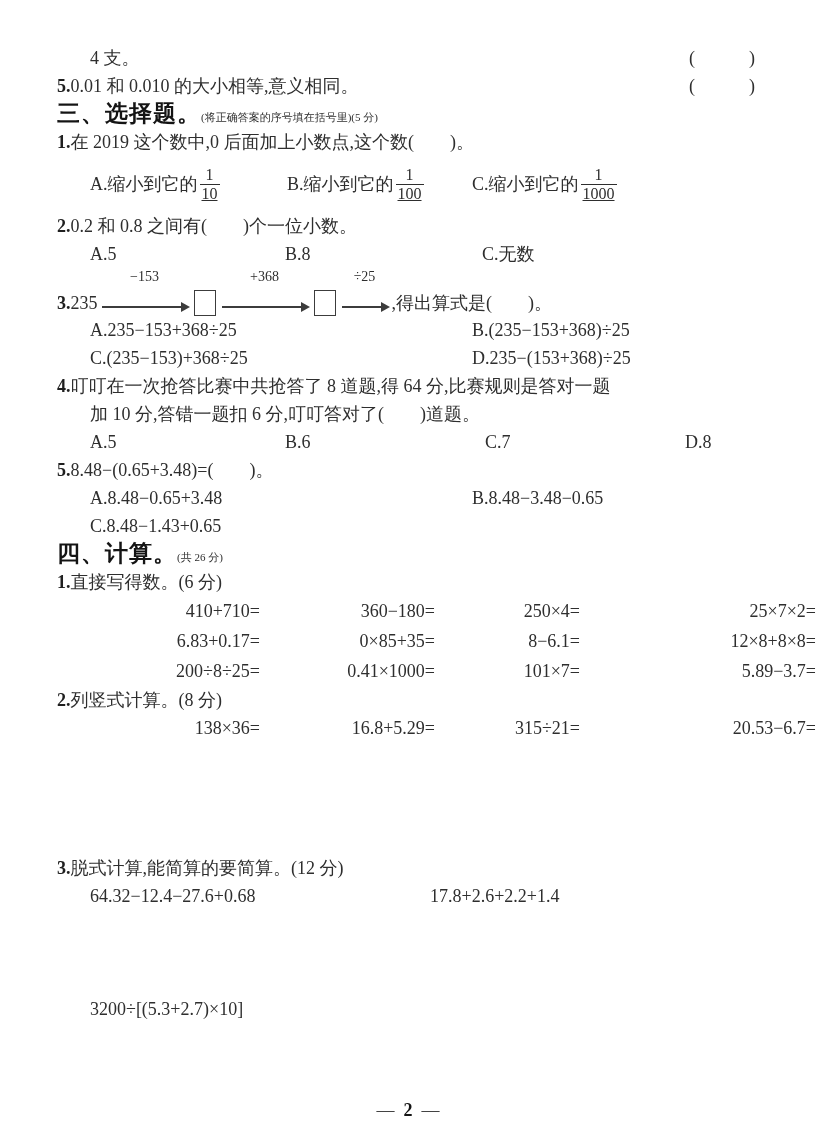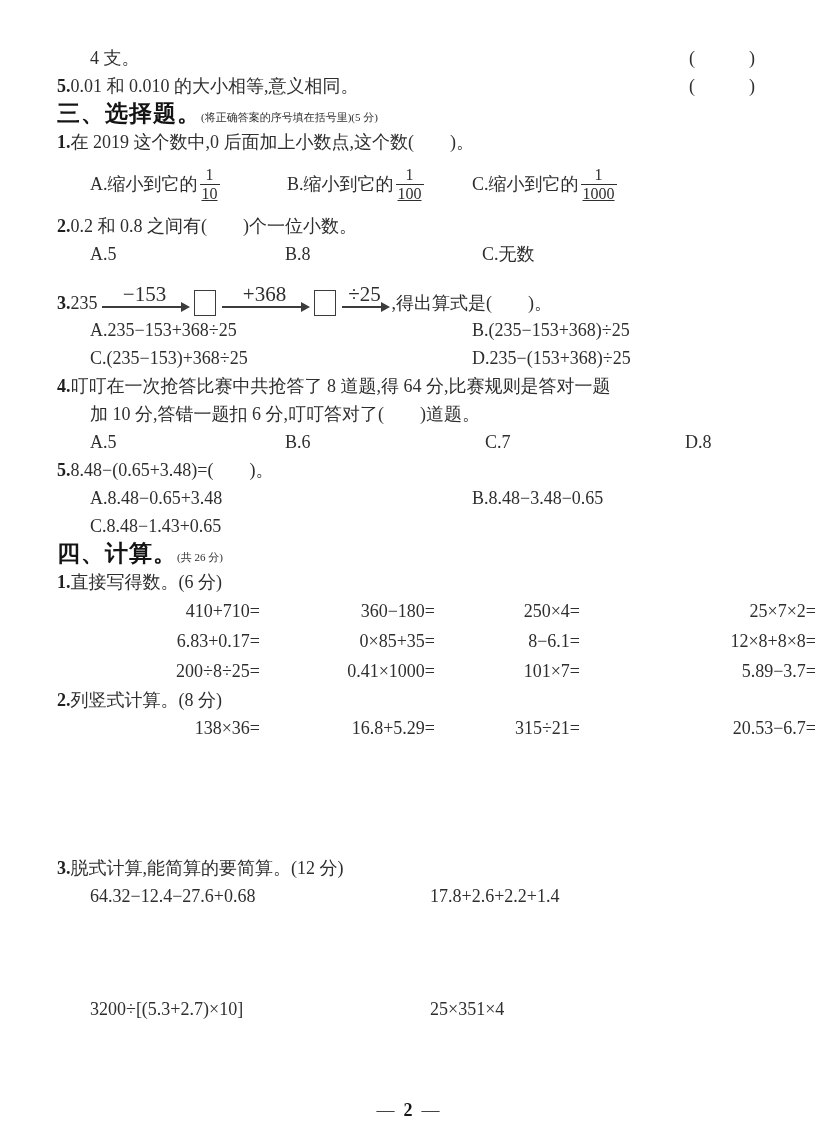--- a/index.html
+++ b/index.html
@@ -37,21 +37,21 @@
   
   .opt { display:inline-flex; align-items:center; }
   .frac { display:inline-block; text-align:center; font-size:16px; line-height:1.1; margin-left:2px; vertical-align:middle; }
   .frac .fn { display:block; padding:0 4px; border-bottom:1.5px solid #2e2e2e; }
   .frac .fd { display:block; padding:0 2px;text-decoration:underline; }
 
   
   .flowline { display:flex; align-items:flex-end; height:48px; margin-left:57px; white-space:nowrap; }
   .flowline .txt { line-height:26px; }
   .arr { display:inline-flex; flex-direction:column; align-items:center; margin:0 4px 8px 4px; }
-  .arr .lbl { font-size:21px; line-height:17px; margin-bottom:3px; }
+  .arr .lbl { font-size:14px; line-height:17px; margin-bottom:21px; }
   .shaft { position:relative; height:1.8px; background:#3c3c3c; }
   .shaft.w86 { width:86px; } .shaft.w46 { width:46px; }
   .shaft::after {
     content:""; position:absolute; right:-2px; top:-4px;
     border-left:9px solid #3c3c3c; border-top:5px solid transparent; border-bottom:5px solid transparent;
   }
   .blank-box { display:inline-block; width:20px; height:24px; border:1.5px solid #3c3c3c; margin:0 2px; align-self:flex-end; }
 
   .spacer112 { height:112px; } .spacer85 { height:85px; }
   .footer {
@@ -212,21 +212,20 @@
   </div>
   <div class="row grid g-simp ml2">
     <span>64.32−12.4−27.6+0.68</span>
     <span>17.8+2.6+2.2+1.4</span>
   </div>
 
   <div class="spacer85"></div>
 
   <div class="row grid g-simp ml2">
     <span>3200÷[(5.3+2.7)×10]</span>
-    <span>25×351×4</span>
   </div>
 
   <div class="footer">
     <span>—</span>
     <span class="pg">2</span>
     <span>—</span>
   </div>
 
 </div>
 

